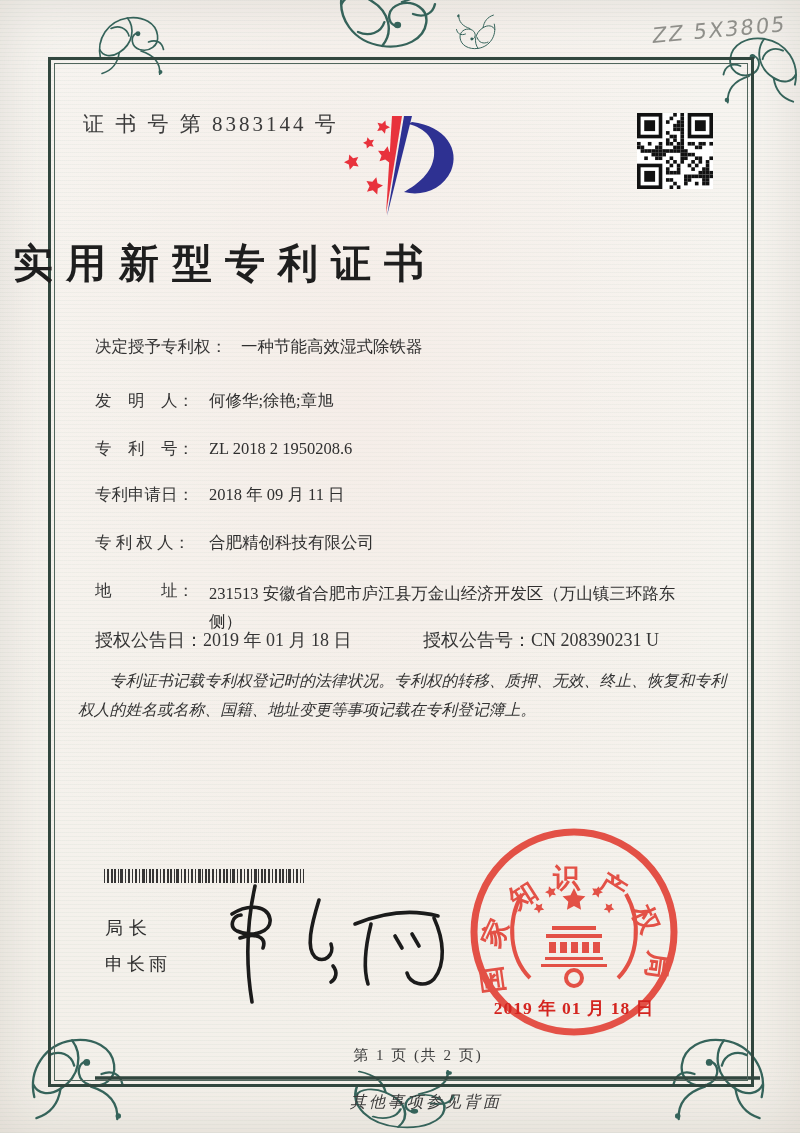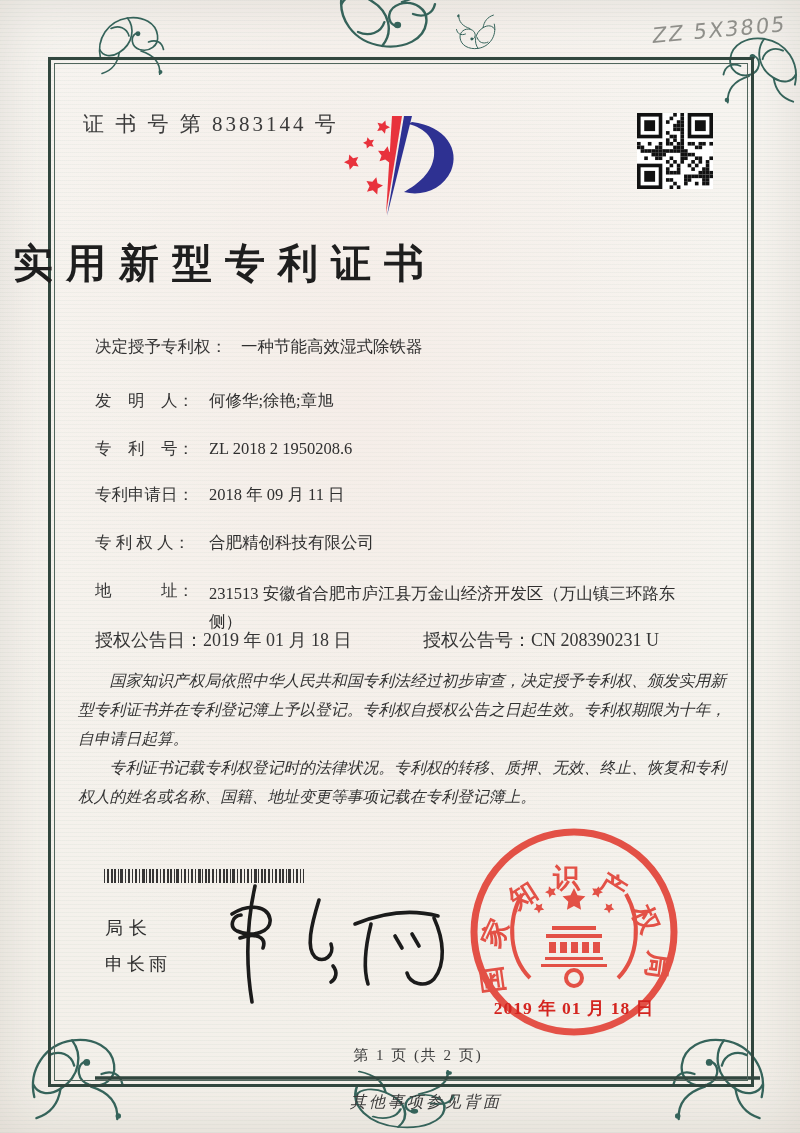--- a/index.html
+++ b/index.html
@@ -296,21 +296,20 @@
     </div>
 
     <div class="grant-row">
       <span>授权公告日：</span><span>2019 年 01 月 18 日</span>
       <span class="grant-right">
         <span>授权公告号：</span><span>CN 208390231 U</span>
       </span>
     </div>
 
     <div class="body-text">
-      <p>国家知识产权局依照中华人民共和国专利法经过初步审查，决定授予专利权、颁发实用新型专利证书并在专利登记簿上予以登记。专利权自授权公告之日起生效。专利权期限为十年，自申请日起算。</p>
       <p>专利证书记载专利权登记时的法律状况。专利权的转移、质押、无效、终止、恢复和专利权人的姓名或名称、国籍、地址变更等事项记载在专利登记簿上。</p>
     </div>
 
     <div class="barcode"></div>
 
     <div class="officer-title">局长</div>
     <div class="officer-name">申长雨</div>
 
     <svg class="signature" width="250" height="132" viewBox="0 0 250 132">
       <g stroke="#1b1b1b" stroke-width="3.6" fill="none" stroke-linecap="round" stroke-linejoin="round">

